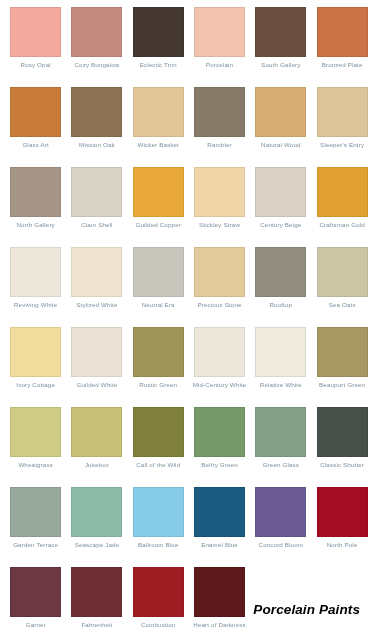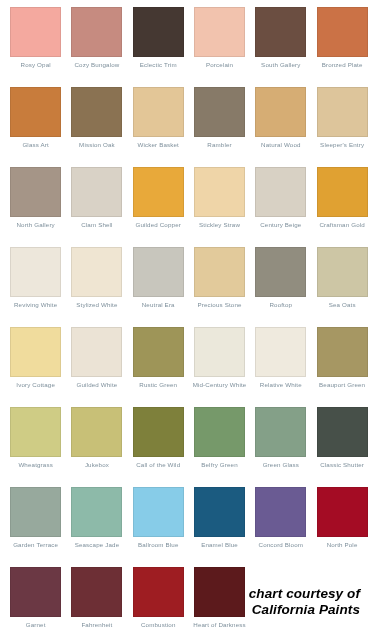--- a/index.html
+++ b/index.html
@@ -253,17 +253,16 @@
         <div class="swatch-chip" style="background-color: rgb(158, 29, 34);"></div>
         <span class="swatch-label">Combustion</span>
       </div>
       <div class="swatch-cell">
         <div class="swatch-chip" style="background-color: rgb(92, 26, 28);"></div>
         <span class="swatch-label">Heart of Darkness</span>
       </div>
     </div>
 
   <div class="credit">
-    <span class="credit-line">chart courtesy of</span>
-    <span class="credit-line">California Paints</span>
+    <span class="credit-line">Porcelain Paints</span>
   </div>
 
 </div>
 
 </body></html>

